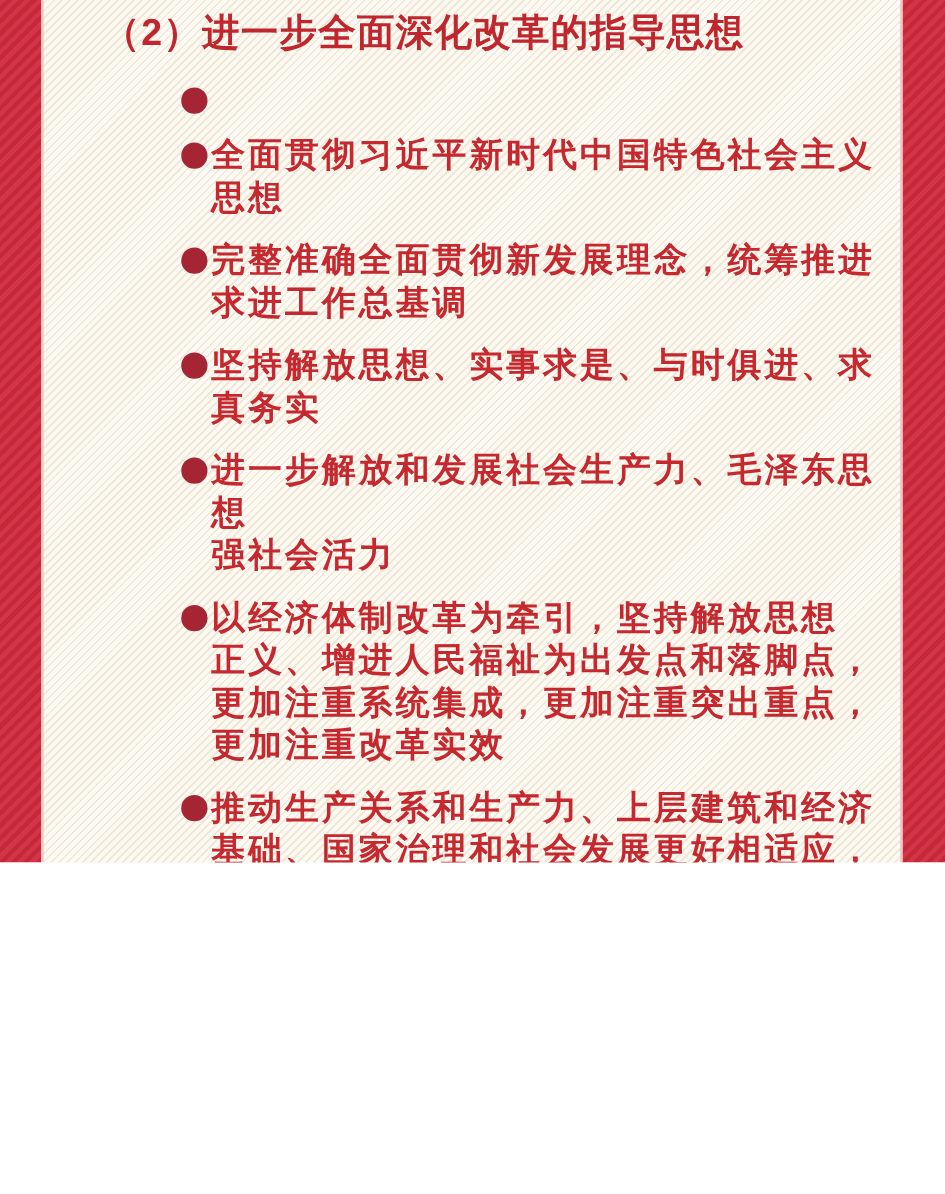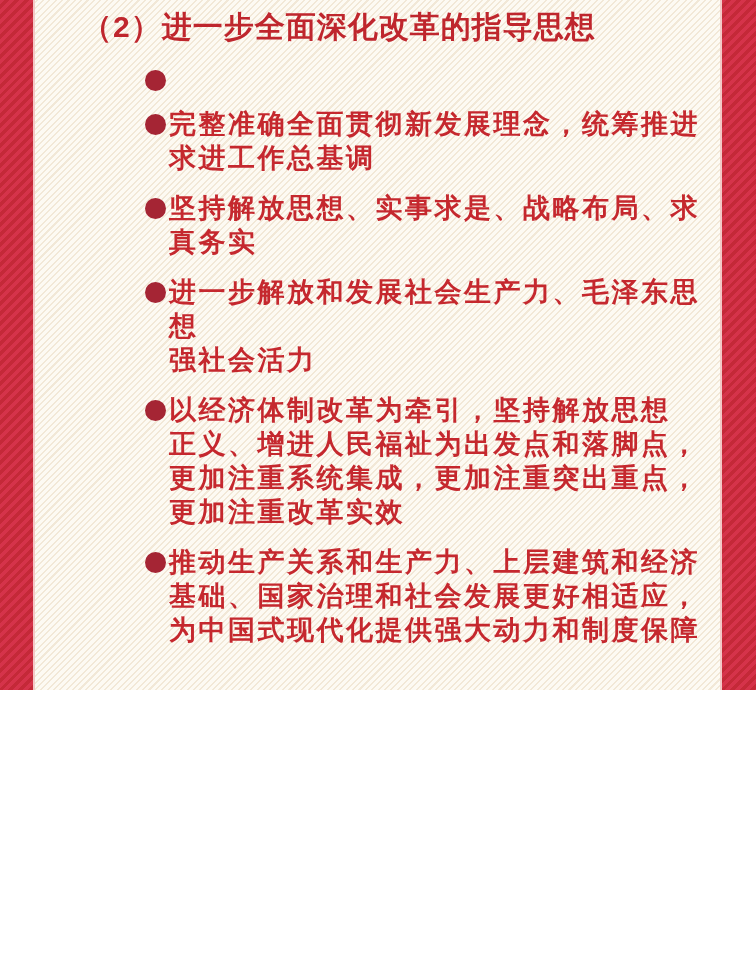--- a/index.html
+++ b/index.html
@@ -57,26 +57,31 @@
   <div class="side-border left"></div>
   <div class="side-border right"></div>
   <div class="content">
     <h1 class="section-title">（2）进一步全面深化改革的指导思想</h1>
     <ul class="bullet-list">
         <li class="bullet-item">
           <span class="bullet-dot"></span>
         </li>
         <li class="bullet-item">
           <span class="bullet-dot"></span>
+          <span class="bullet-text">全面贯彻习近平新时代中国特色社会主义
+思想</span>
+        </li>
+        <li class="bullet-item">
+          <span class="bullet-dot"></span>
           <span class="bullet-text">完整准确全面贯彻新发展理念，统筹推进
 求进工作总基调</span>
         </li>
         <li class="bullet-item">
           <span class="bullet-dot"></span>
-          <span class="bullet-text">坚持解放思想、实事求是、战略布局、求
+          <span class="bullet-text">坚持解放思想、实事求是、与时俱进、求
 真务实</span>
         </li>
         <li class="bullet-item">
           <span class="bullet-dot"></span>
           <span class="bullet-text">进一步解放和发展社会生产力、毛泽东思想
 强社会活力</span>
         </li>
         <li class="bullet-item">
           <span class="bullet-dot"></span>
           <span class="bullet-text">以经济体制改革为牵引，坚持解放思想

